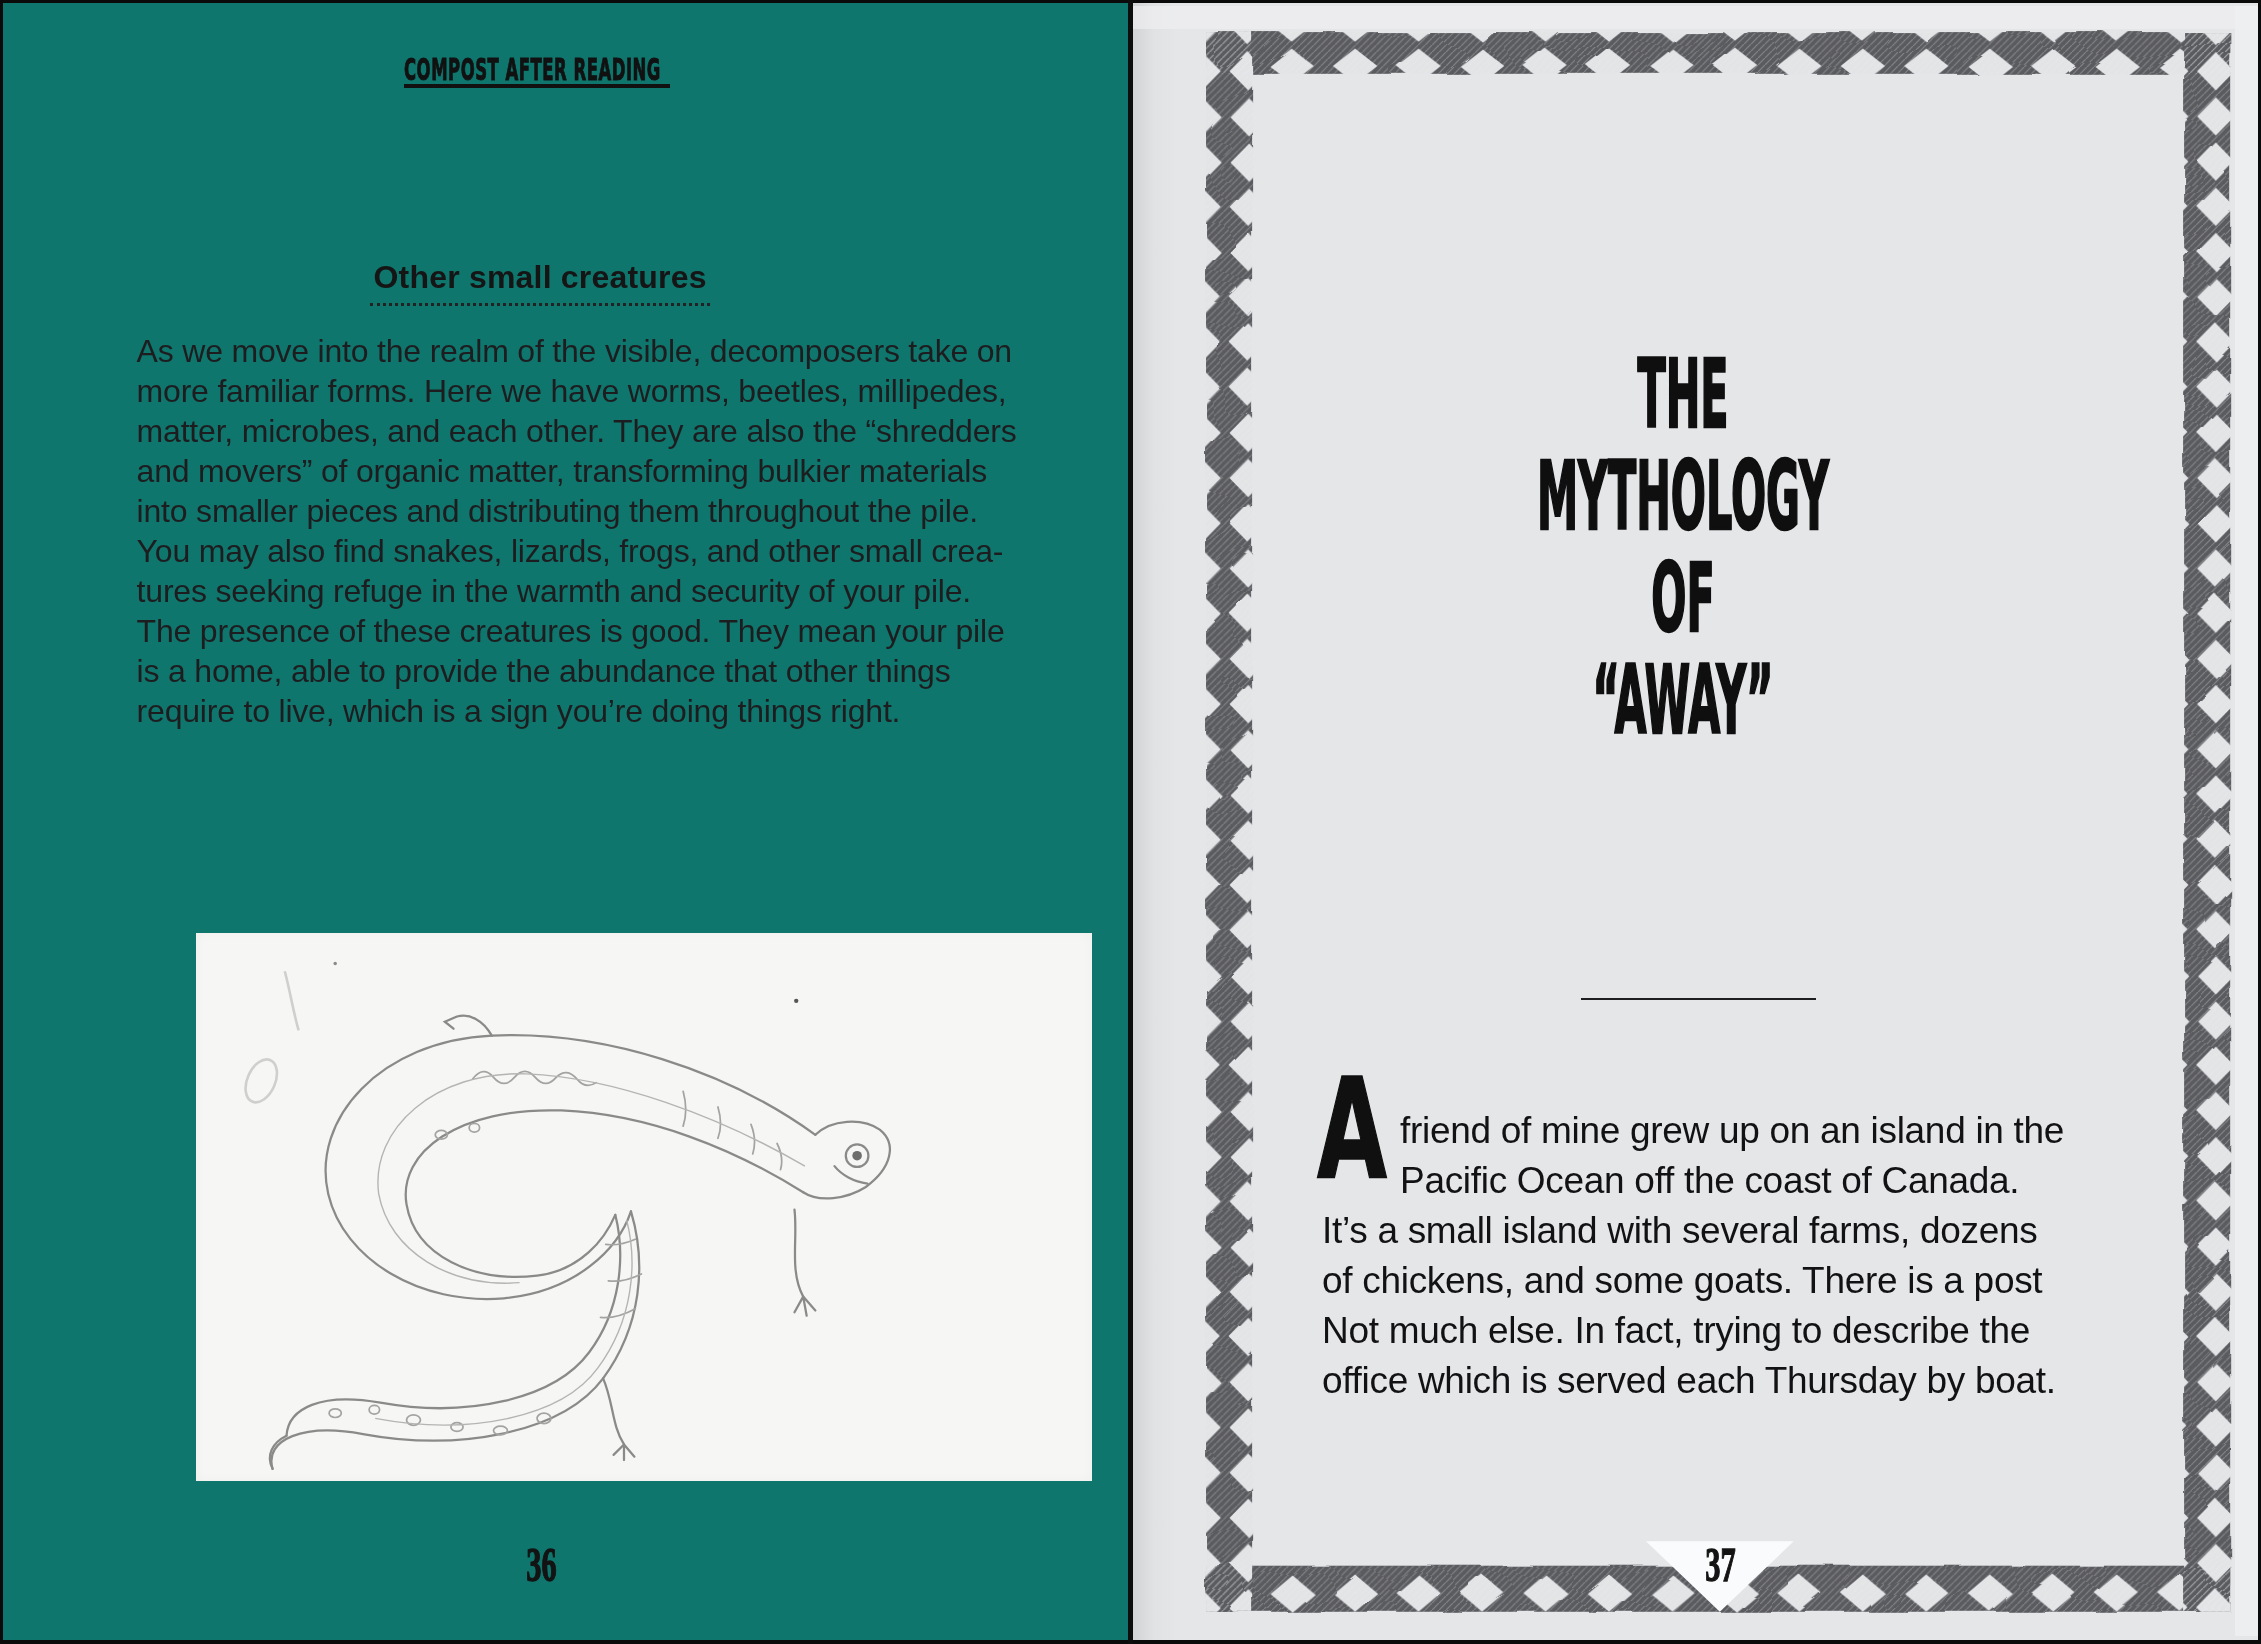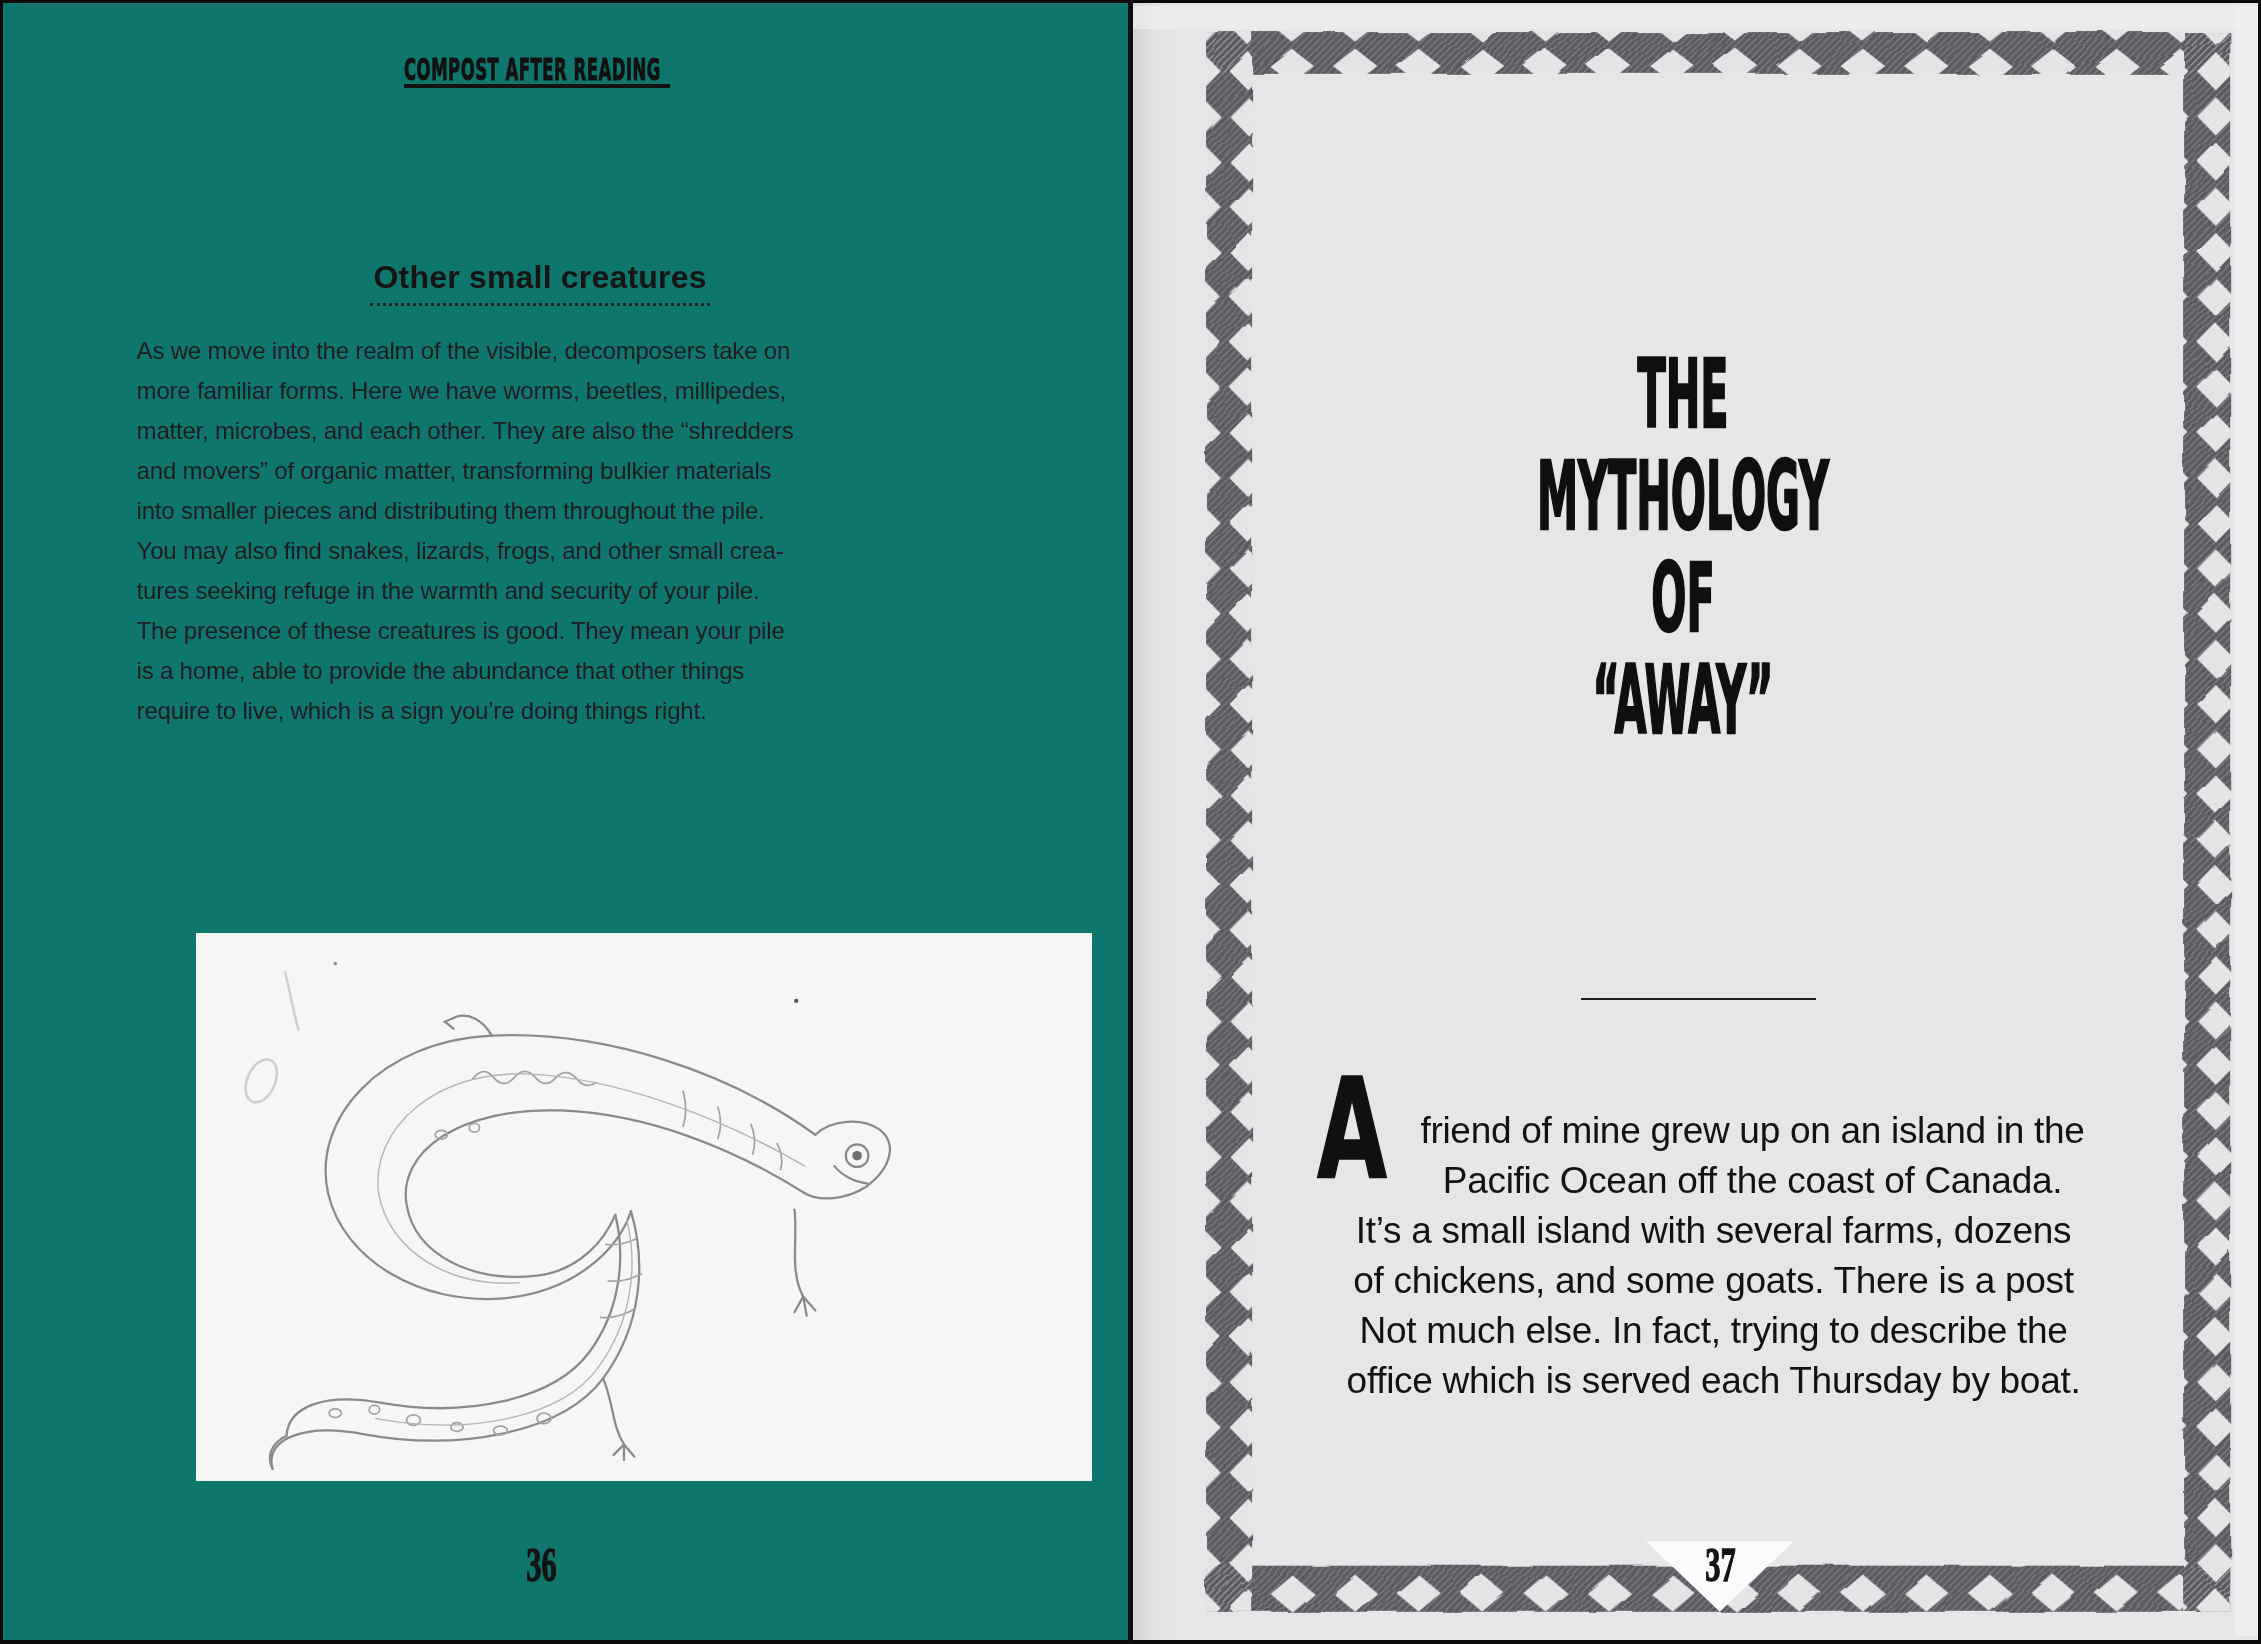--- a/index.html
+++ b/index.html
@@ -23,21 +23,21 @@
     transform:scaleX(0.55);transform-origin:0 0;
   }
   .running-head-rule{position:absolute;left:401px;top:81px;width:266px;height:4.3px;background:#111;}
   .section-heading-wrap{position:absolute;left:134px;top:256px;width:807px;text-align:center;}
   .section-heading{
     display:inline-block;font-size:32px;font-weight:bold;color:#151515;
     letter-spacing:0.2px;padding:0 3.5px 7px 3.5px;border-bottom:3.5px dotted #222;
   }
   .body-col{position:absolute;left:134px;top:328px;width:809px;}
   .body-line{
-    font-size:24px;line-height:40px;color:#1d1d1f;letter-spacing:-0.2px;white-space:nowrap;
+    font-size:32px;line-height:40px;color:#1d1d1f;letter-spacing:-0.2px;white-space:nowrap;
   }
   .illustration{
     position:absolute;left:193px;top:930px;width:896px;height:548px;
     background:#f6f6f4;box-shadow:0 0 12px rgba(0,0,0,0.03) inset;
   }
   .pagenum{
     position:absolute;top:1533px;width:96px;text-align:center;
     font-family:Liberation Serif, serif;font-weight:bold;font-size:49px;color:#131313;
   }
   .pagenum span{display:inline-block;transform:scaleX(0.62);-webkit-text-stroke:1.3px #131313;}
@@ -54,21 +54,21 @@
   }
   .title-rule{position:absolute;left:448px;top:995px;width:235px;height:2.6px;background:#1e1e20;z-index:3;}
   .dropcap{
     position:absolute;left:184px;top:1058px;z-index:3;
     font-family:"DejaVu Sans",sans-serif;font-weight:bold;font-size:139px;line-height:1;
     color:#101010;-webkit-text-stroke:1.7px #101010;
     transform:scaleX(0.65);transform-origin:0 0;
   }
   .chapter-col{position:absolute;left:189px;top:1103px;width:783px;z-index:3;}
   .chapter-line{
-    font-size:37px;line-height:50px;color:#121214;letter-spacing:-0.3px;white-space:nowrap;text-align:center;
+    font-size:37px;line-height:50px;color:#121214;letter-spacing:-0.3px;white-space:nowrap;
   }
   .chapter-line.indented{margin-left:78px;}
   .edge-top{position:absolute;left:0;top:3.5px;width:1125px;height:22.6px;background:#eff0f2;opacity:.65;}
   .edge-right{position:absolute;right:0;top:3.5px;width:22.6px;height:1630px;background:#f0f1f2;opacity:.7;}
 </style>
 </head>
 <body>
 
 <div class="page page-left">
 

